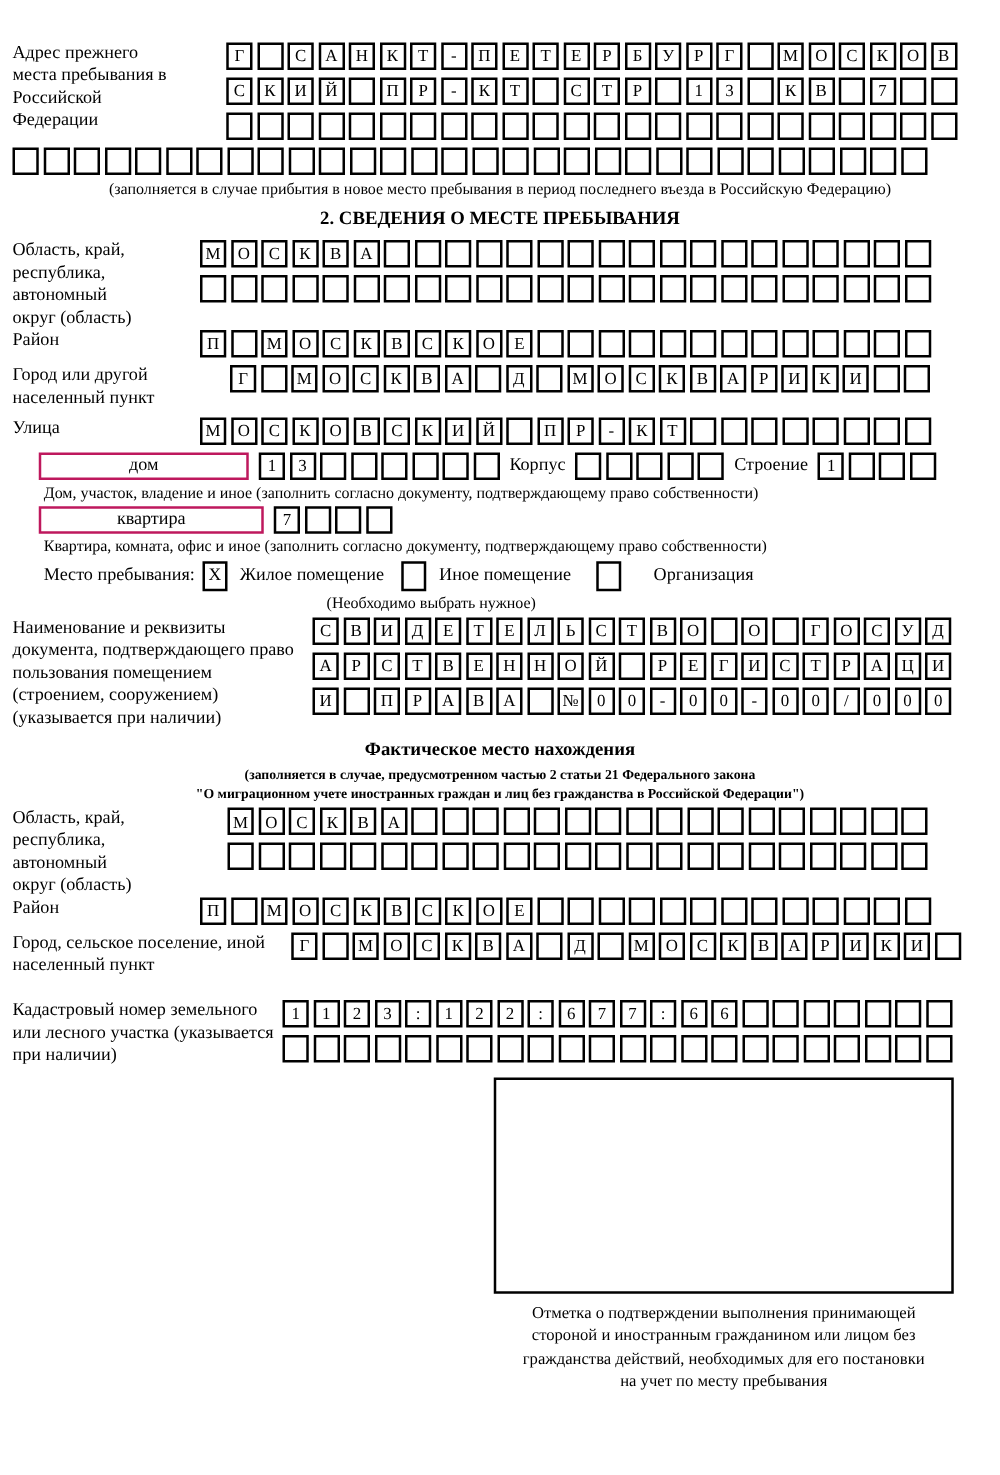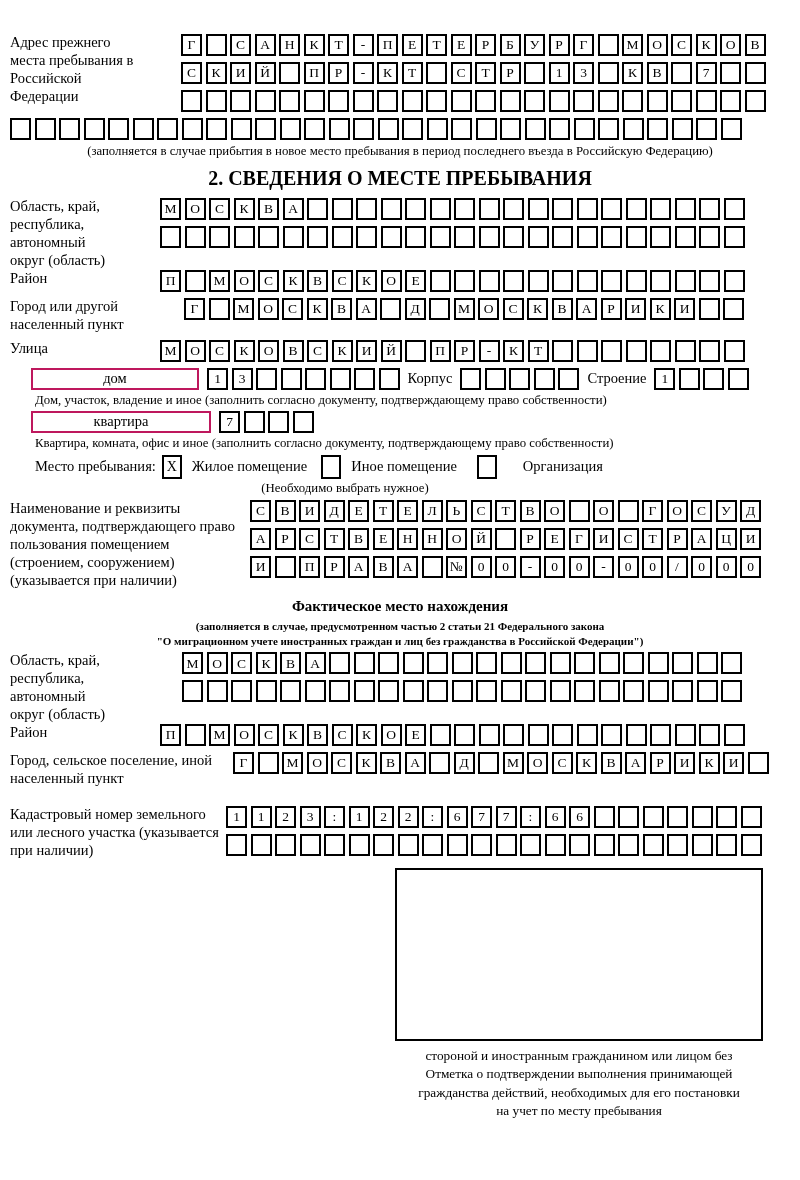--- a/index.html
+++ b/index.html
@@ -31,21 +31,21 @@
     font-size:13.5px;line-height:1;
     background:#fff;
   }
   .bigbox{
     flex:none;height:22px;box-sizing:border-box;border:2px solid #be185d;
     display:flex;align-items:center;justify-content:center;
     font-size:14.5px;background:#fff;
   }
   .cap{font-size:12.8px;margin:3px 0 3px 25px;}
   .note-c{text-align:center;font-size:12.8px;}
-  .title{text-align:center;font-weight:bold;font-size:20px;margin:8px 0 8px 0;}
+  .title{text-align:center;font-weight:bold;font-size:15px;margin:8px 0 8px 0;}
   .fact-title{text-align:center;font-weight:bold;font-size:15px;margin:8px 0 4px 0;}
   .fnote{text-align:center;font-size:11px;line-height:1.35;font-weight:bold;}
   .mesto{display:flex;align-items:center;font-size:14.5px;margin:4px 0 2px 25px;}
   .chk{
     flex:none;width:20px;height:24px;box-sizing:border-box;border:2px solid #000;
     display:flex;align-items:center;justify-content:center;font-size:14px;background:#fff;
   }
   .stamp{
     width:368px;height:173px;box-sizing:border-box;border:2px solid #000;
     margin:8px 0 6px 385px;background:#fff;
@@ -626,19 +626,19 @@
           <span class="cell"></span>
           <span class="cell"></span>
           <span class="cell"></span>
           <span class="cell"></span>
         </div>
     </div>
   </div>
 
   <div class="stamp"></div>
   <div class="stamp-cap">
+    <div>Отметка о подтверждении выполнения принимающей</div>
     <div>стороной и иностранным гражданином или лицом без</div>
-    <div>Отметка о подтверждении выполнения принимающей</div>
     <div>гражданства действий, необходимых для его постановки</div>
     <div>на учет по месту пребывания</div>
   </div>
 
 </div>
 
 </body></html>

